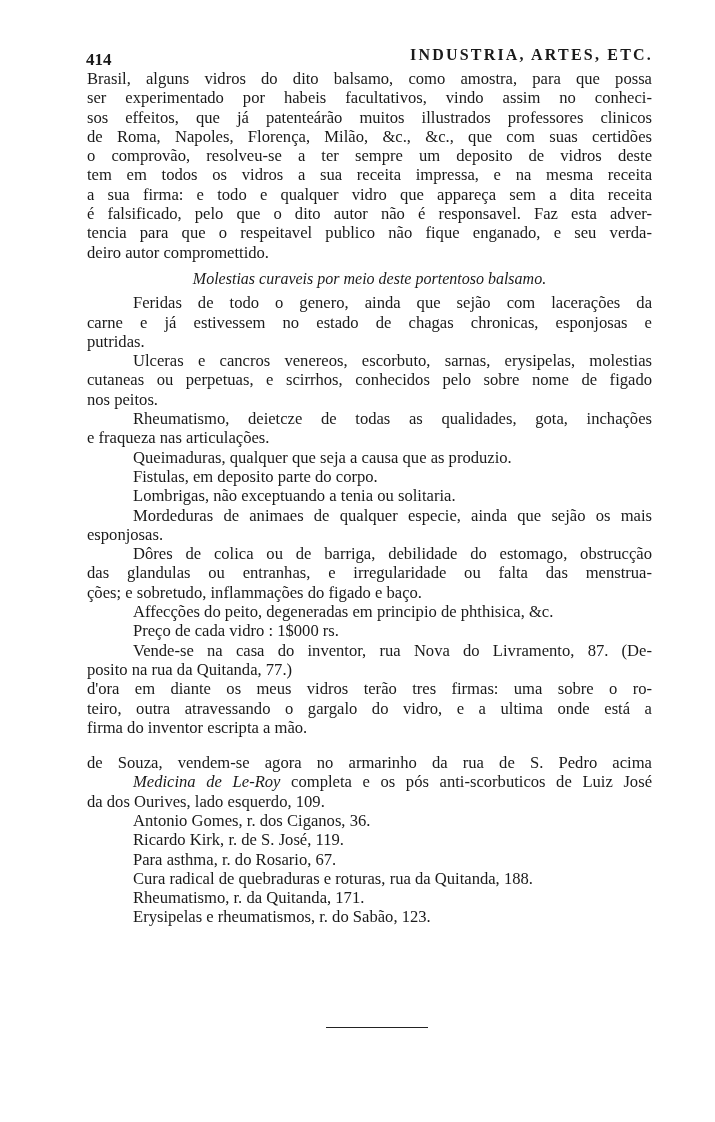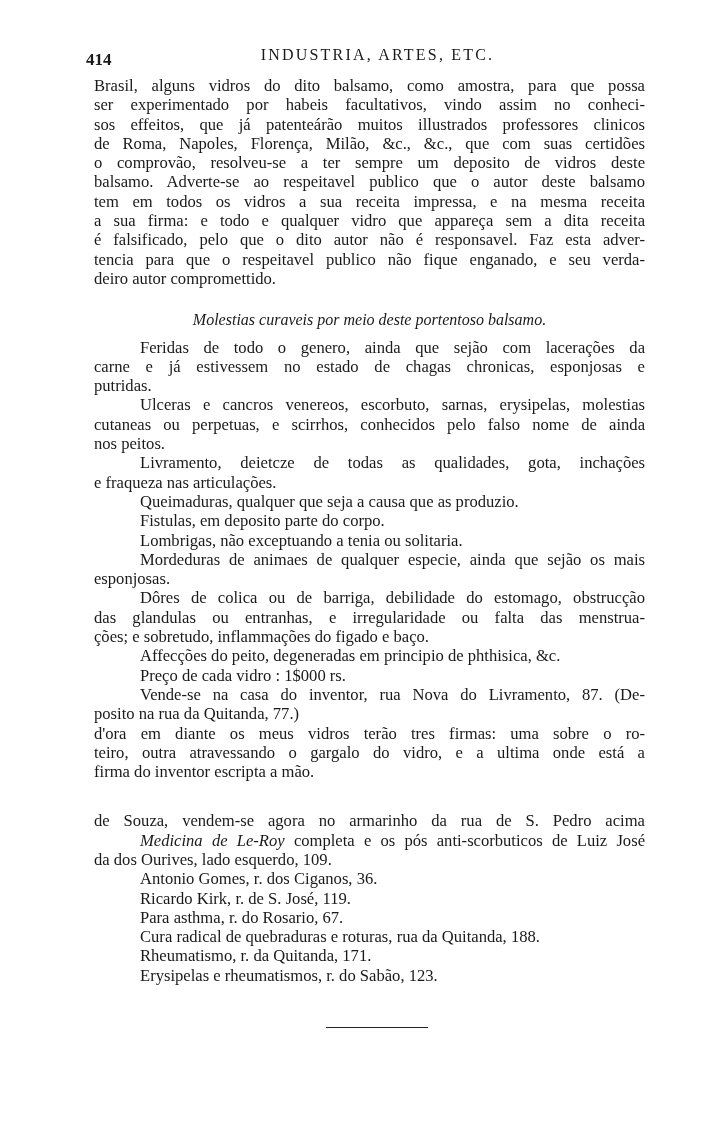--- a/index.html
+++ b/index.html
@@ -1,69 +1,68 @@
 <!DOCTYPE html>
 <html><head>
 <meta charset="utf-8">
 <style>
   html, body { margin:0; padding:0; background:#ffffff; }
   body { width:715px; height:1122px; position:relative; overflow:hidden;
          font-family:"Liberation Serif","DejaVu Serif",serif; color:#1a1a1a; }
   .page { position:absolute; left:86px; top:46px; width:567px; }
   .header { position:relative; height:22px; }
   .pageno { position:absolute; left:0; top:4px; font-weight:bold; font-size:17px; }
-  .running { position:absolute; left:16px; right:0; top:0; text-align:center;
-             font-weight:normal; font-size:16px; letter-spacing:2.2px; }
+  .running { position:absolute; left:16px; right:0; top:0; text-align:right;
+             font-weight:bold; font-size:16px; letter-spacing:2.2px; }
   .p { font-size:16.6px; line-height:19.3px; text-align:justify;
-       text-align-last:left; margin:8px; }
+       text-align-last:left; margin:1px; }
   .ln { display:block; white-space:nowrap; text-align:justify; text-align-last:justify; }
   .ln.last { text-align-last:left; }
   .ind { padding-left:46px; }
   .subhead { font-style:italic; text-align:center; font-size:16px;
-             line-height:19.3px; margin:22px 0 5px 0; }
+             line-height:19.3px; margin:7px 0 5px 0; }
   .it { font-style:italic; }
   .gap { height:14px; }
   .rule { position:absolute; left:326px; top:1027px; width:102px; height:0;
           border-top:1.5px solid #222; }
 </style>
 </head>
 <body>
 
 <div class="page">
   <div class="header">
     <span class="pageno">414</span>
     <div class="running">INDUSTRIA, ARTES, ETC.</div>
   </div>
 
   <div class="p">
     <span class="ln">Brasil, alguns vidros do dito balsamo, como amostra, para que possa</span>
     <span class="ln">ser experimentado por habeis facultativos, vindo assim no conheci-</span>
     <span class="ln">sos effeitos, que já patenteárão muitos illustrados professores clinicos</span>
     <span class="ln">de Roma, Napoles, Florença, Milão, &amp;c., &amp;c., que com suas certidões</span>
     <span class="ln">o comprovão, resolveu-se a ter sempre um deposito de vidros deste</span>
-    <span class="ln">balsamo. Adverte-se ao respeitavel publico que o autor deste balsamo</span>
     <span class="ln">tem em todos os vidros a sua receita impressa, e na mesma receita</span>
     <span class="ln">a sua firma: e todo e qualquer vidro que appareça sem a dita receita</span>
     <span class="ln">é falsificado, pelo que o dito autor não é responsavel. Faz esta adver-</span>
     <span class="ln">tencia para que o respeitavel publico não fique enganado, e seu verda-</span>
     <span class="ln last">deiro autor compromettido.</span>
   </div>
 
   <div class="subhead">Molestias curaveis por meio deste portentoso balsamo.</div>
 
   <div class="p">
     <span class="ln ind">Feridas de todo o genero, ainda que sejão com lacerações da</span>
     <span class="ln">carne e já estivessem no estado de chagas chronicas, esponjosas e</span>
     <span class="ln last">putridas.</span>
 
     <span class="ln ind">Ulceras e cancros venereos, escorbuto, sarnas, erysipelas, molestias</span>
-    <span class="ln">cutaneas ou perpetuas, e scirrhos, conhecidos pelo falso nome de ainda</span>
+    <span class="ln">cutaneas ou perpetuas, e scirrhos, conhecidos pelo sobre nome de figado</span>
     <span class="ln last">nos peitos.</span>
 
-    <span class="ln ind">Livramento, deietcze de todas as qualidades, gota, inchações</span>
+    <span class="ln ind">Rheumatismo, deietcze de todas as qualidades, gota, inchações</span>
     <span class="ln last">e fraqueza nas articulações.</span>
 
     <span class="ln ind last">Queimaduras, qualquer que seja a causa que as produzio.</span>
     <span class="ln ind last">Fistulas, em deposito parte do corpo.</span>
     <span class="ln ind last">Lombrigas, não exceptuando a tenia ou solitaria.</span>
 
     <span class="ln ind">Mordeduras de animaes de qualquer especie, ainda que sejão os mais</span>
     <span class="ln last">esponjosas.</span>
 
     <span class="ln ind">Dôres de colica ou de barriga, debilidade do estomago, obstrucção</span>

